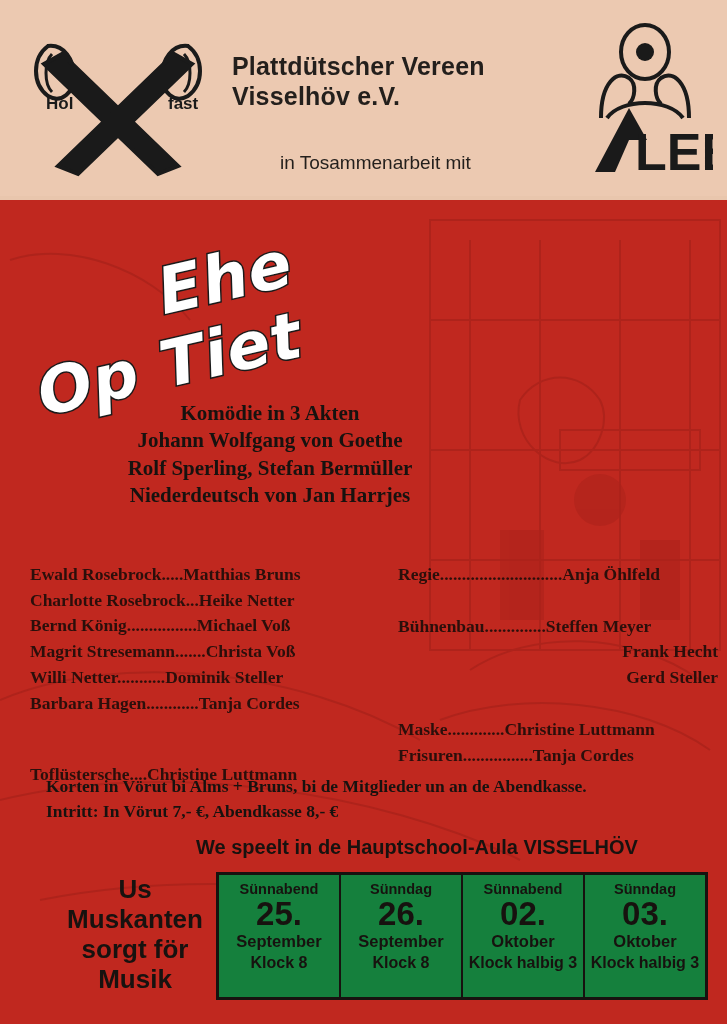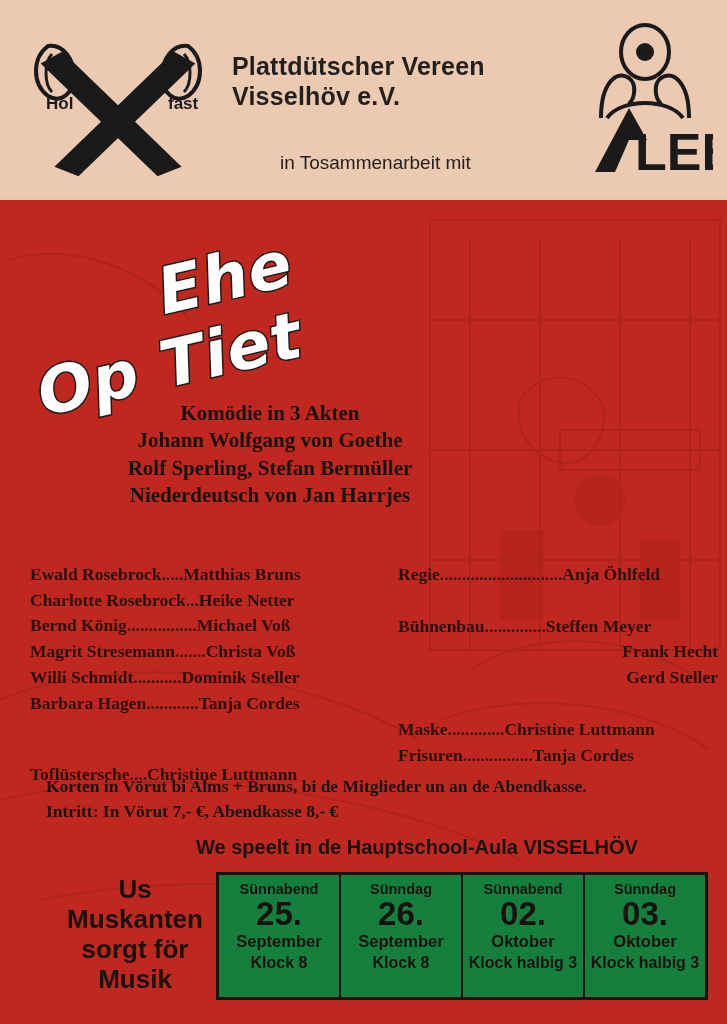--- a/index.html
+++ b/index.html
@@ -278,21 +278,21 @@
       <div class="role-line">
         <span>Charlotte Rosebrock</span><span class="dots">...</span><span>Heike Netter</span>
       </div>
       <div class="role-line">
         <span>Bernd König</span><span class="dots">................</span><span>Michael Voß</span>
       </div>
       <div class="role-line">
         <span>Magrit Stresemann</span><span class="dots">.......</span><span>Christa Voß</span>
       </div>
       <div class="role-line">
-        <span>Willi Schmidt</span><span class="dots">...........</span><span>Dominik Steller</span>
+        <span>Willi Netter</span><span class="dots">...........</span><span>Dominik Steller</span>
       </div>
       <div class="role-line">
         <span>Barbara Hagen</span><span class="dots">............</span><span>Tanja Cordes</span>
       </div>
       <div class="gap-lg"></div>
       <div class="role-line">
         <span>Toflüstersche</span><span class="dots">....</span><span>Christine Luttmann</span>
       </div>
     </div>
 

